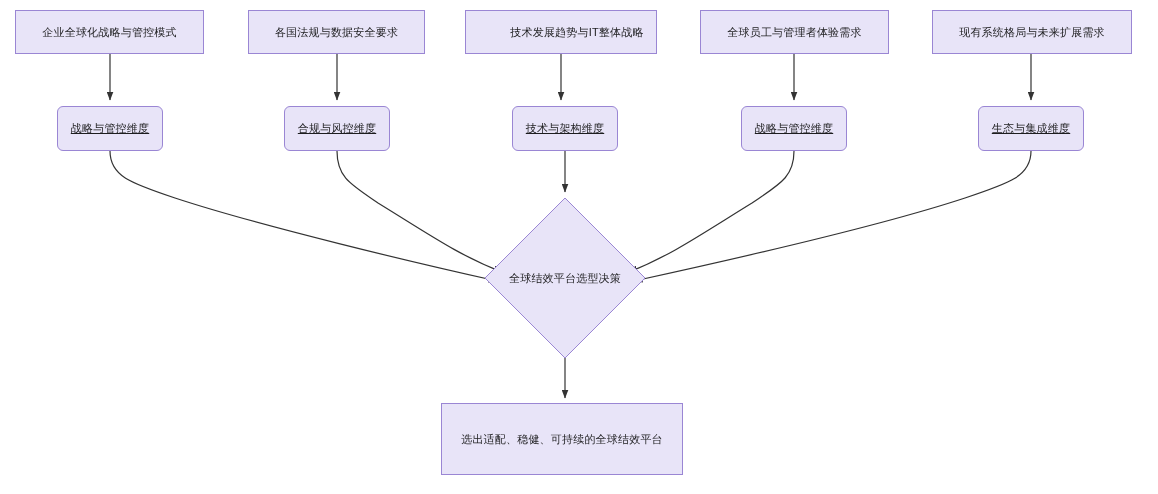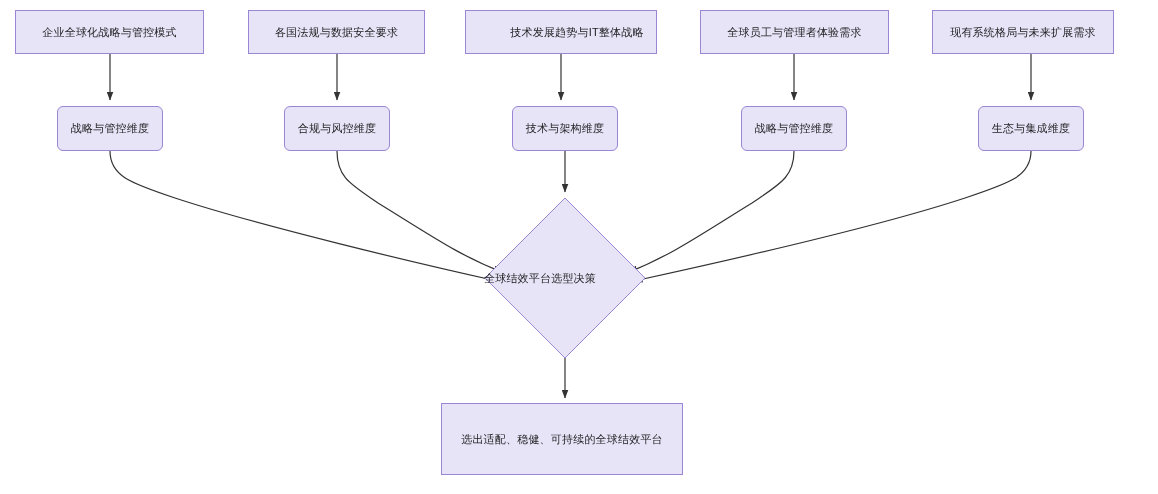--- a/index.html
+++ b/index.html
@@ -42,21 +42,21 @@
     align-items: center;
     justify-content: center;
     text-align: center;
     font-size: 11px;
     line-height: 17px;
     letter-spacing: 0.2px;
     padding: 2px 8px;
   }
 
   .node.rect { border-radius: 0; }
-  .node.rounded { border-radius: 6px; }
+  .node.rounded { border-radius: 6px; text-decoration: underline; }
 
   .node .label {
     display: block;
     width: 100%;
   }
 
   .diamond-wrap {
     position: absolute;
     width: 162px;
     height: 162px;
@@ -66,21 +66,21 @@
     left: 0; top: 0;
     width: 162px;
     height: 162px;
   }
   .diamond-text {
     position: absolute;
     left: 0;
     top: 50%;
     width: 162px;
     transform: translateY(-50%);
-    text-align: left;
+    text-align: center;
     font-size: 11px;
     line-height: 16px;
     color: #1d1d1f;
     letter-spacing: 0.2px;
     white-space: nowrap;
   }
 </style>
 </head>
 <body>
 
@@ -117,21 +117,21 @@
   </div>
 
   <div class="node rect" style="left:465px; top:10px; width:192px; height:44px;padding-left:40px;">
     <span class="label">技术发展趋势与IT整体战略</span>
   </div>
 
   <div class="node rect" style="left:700px; top:10px; width:189px; height:44px;">
     <span class="label">全球员工与管理者体验需求</span>
   </div>
 
-  <div class="node rect" style="left:932px; top:10px; width:182px; height:44px;">
+  <div class="node rect" style="left:932px; top:10px; width:200px; height:44px;">
     <span class="label">现有系统格局与未来扩展需求</span>
   </div>
 
   <div class="node rounded" style="left:57px; top:106px; width:106px; height:45px;">
     <span class="label">战略与管控维度</span>
   </div>
 
   <div class="node rounded" style="left:284px; top:106px; width:106px; height:45px;">
     <span class="label">合规与风控维度</span>
   </div>

